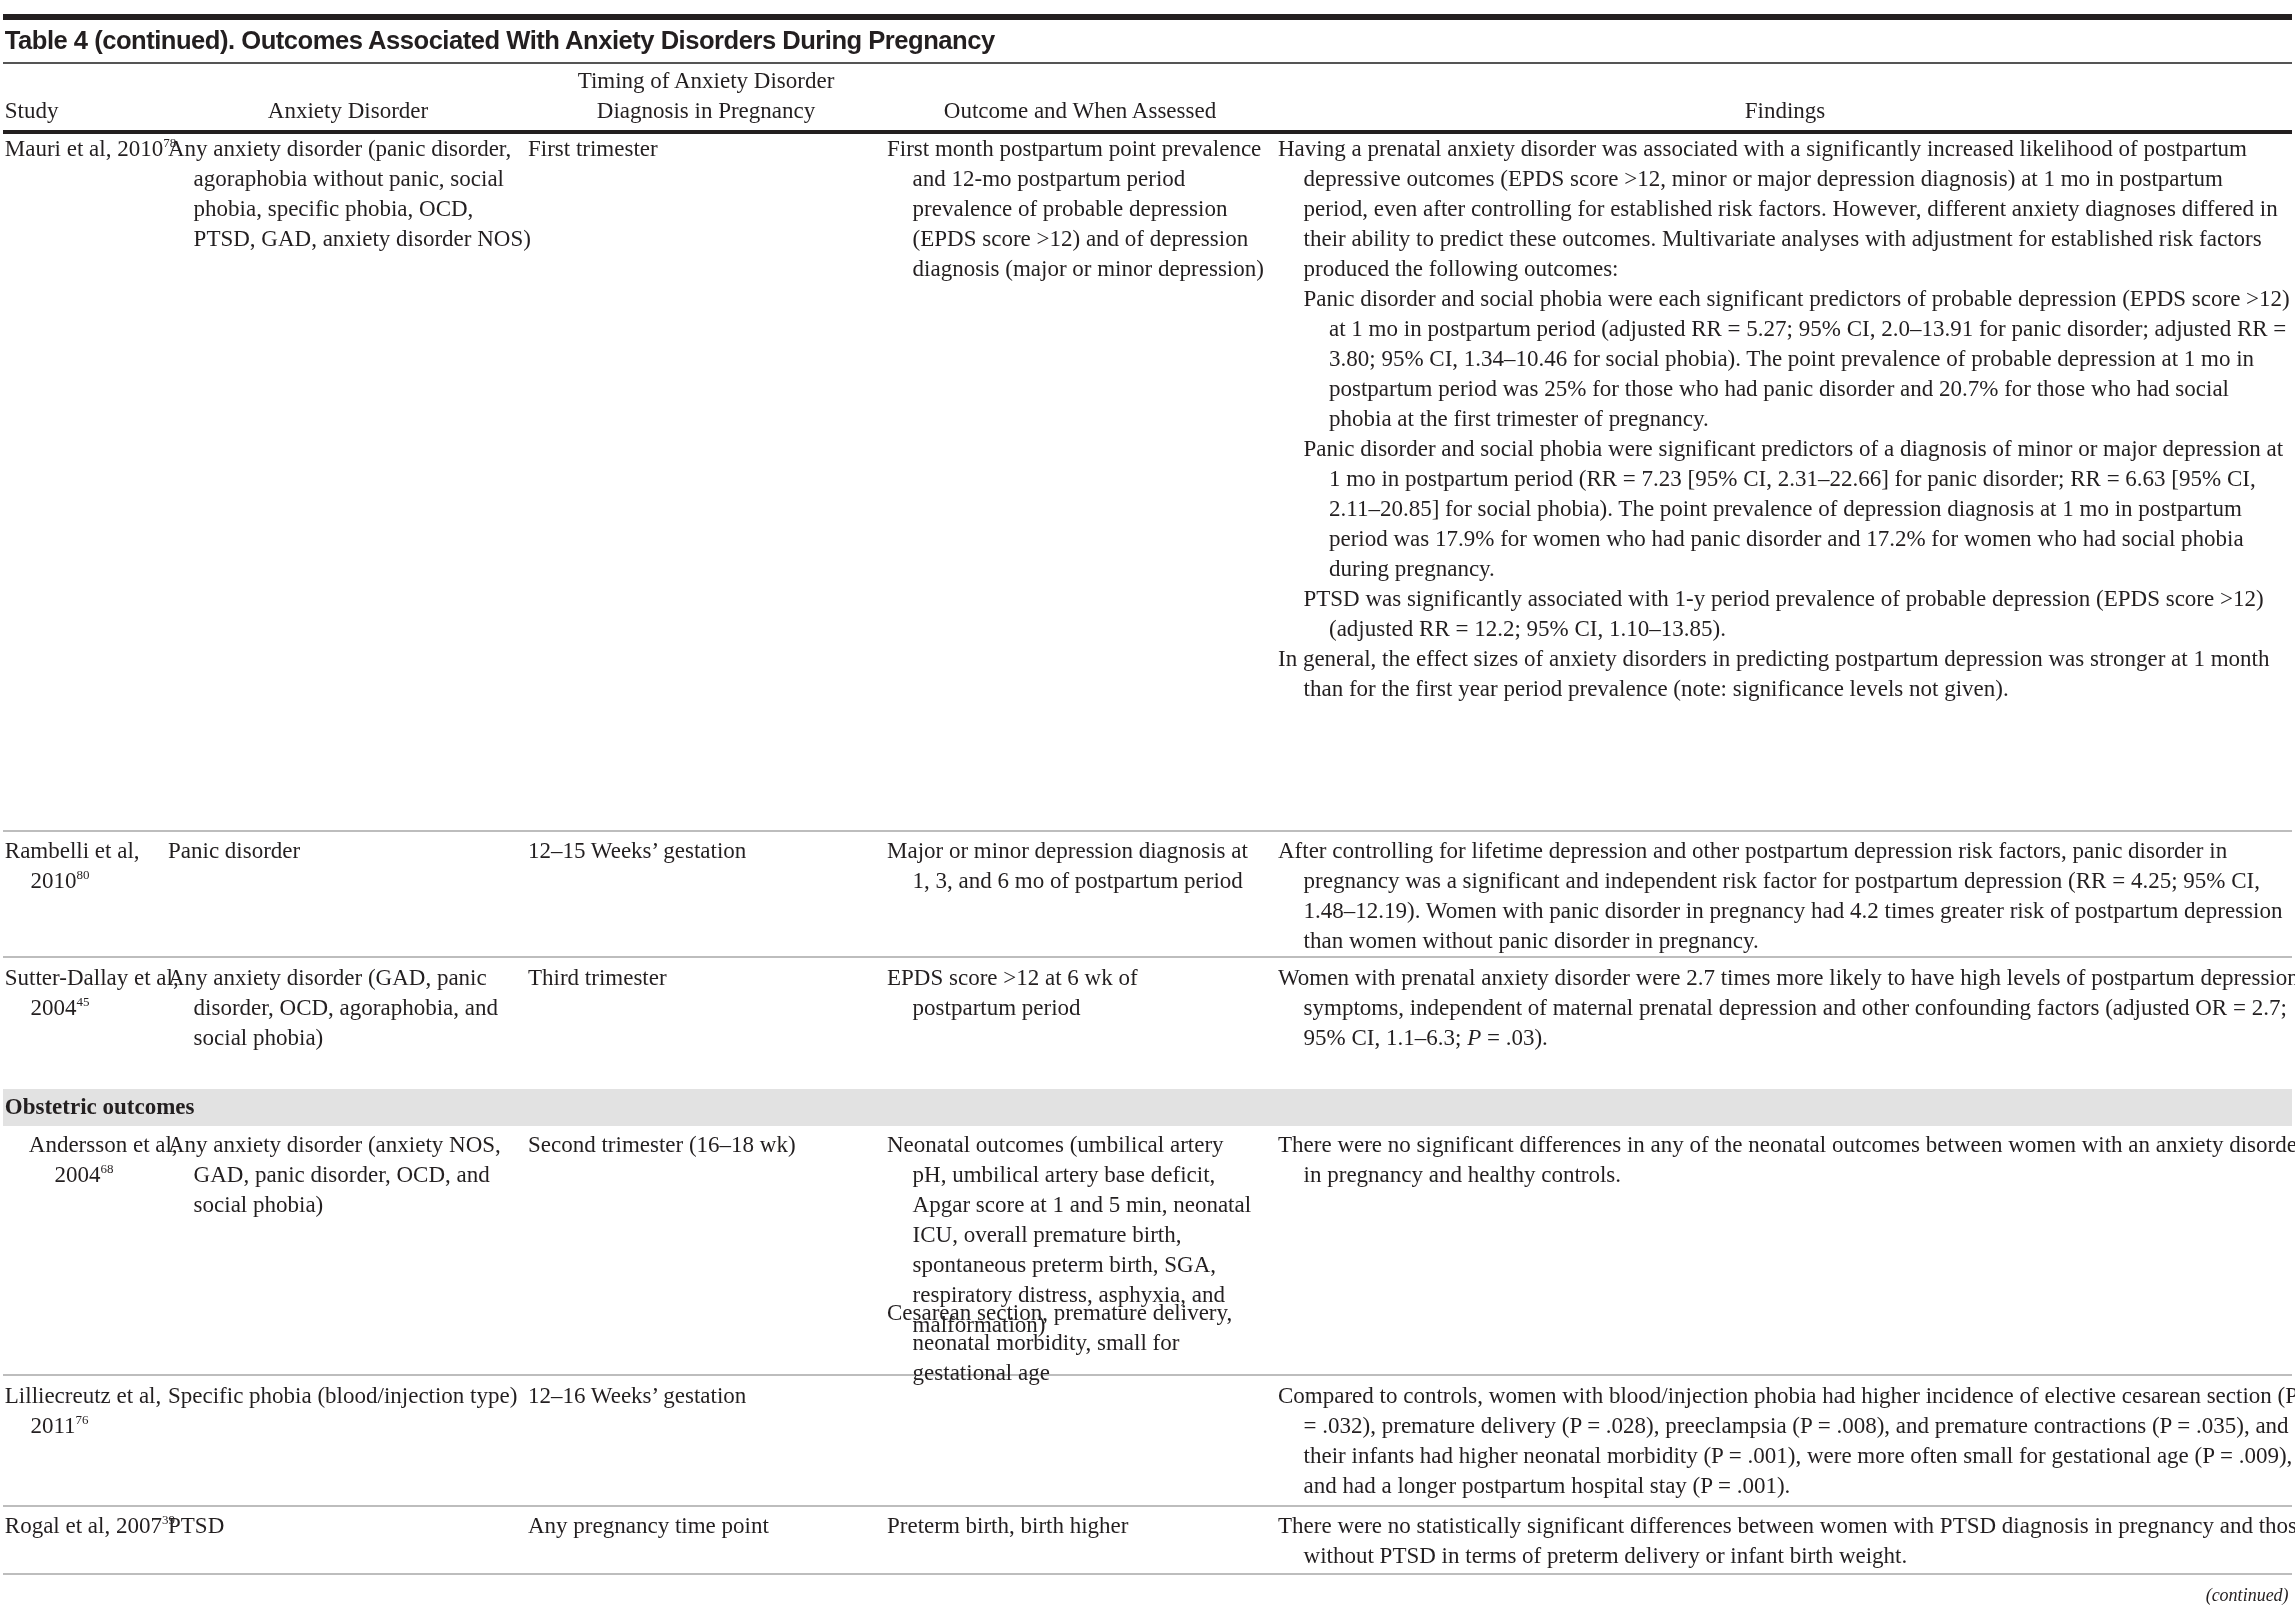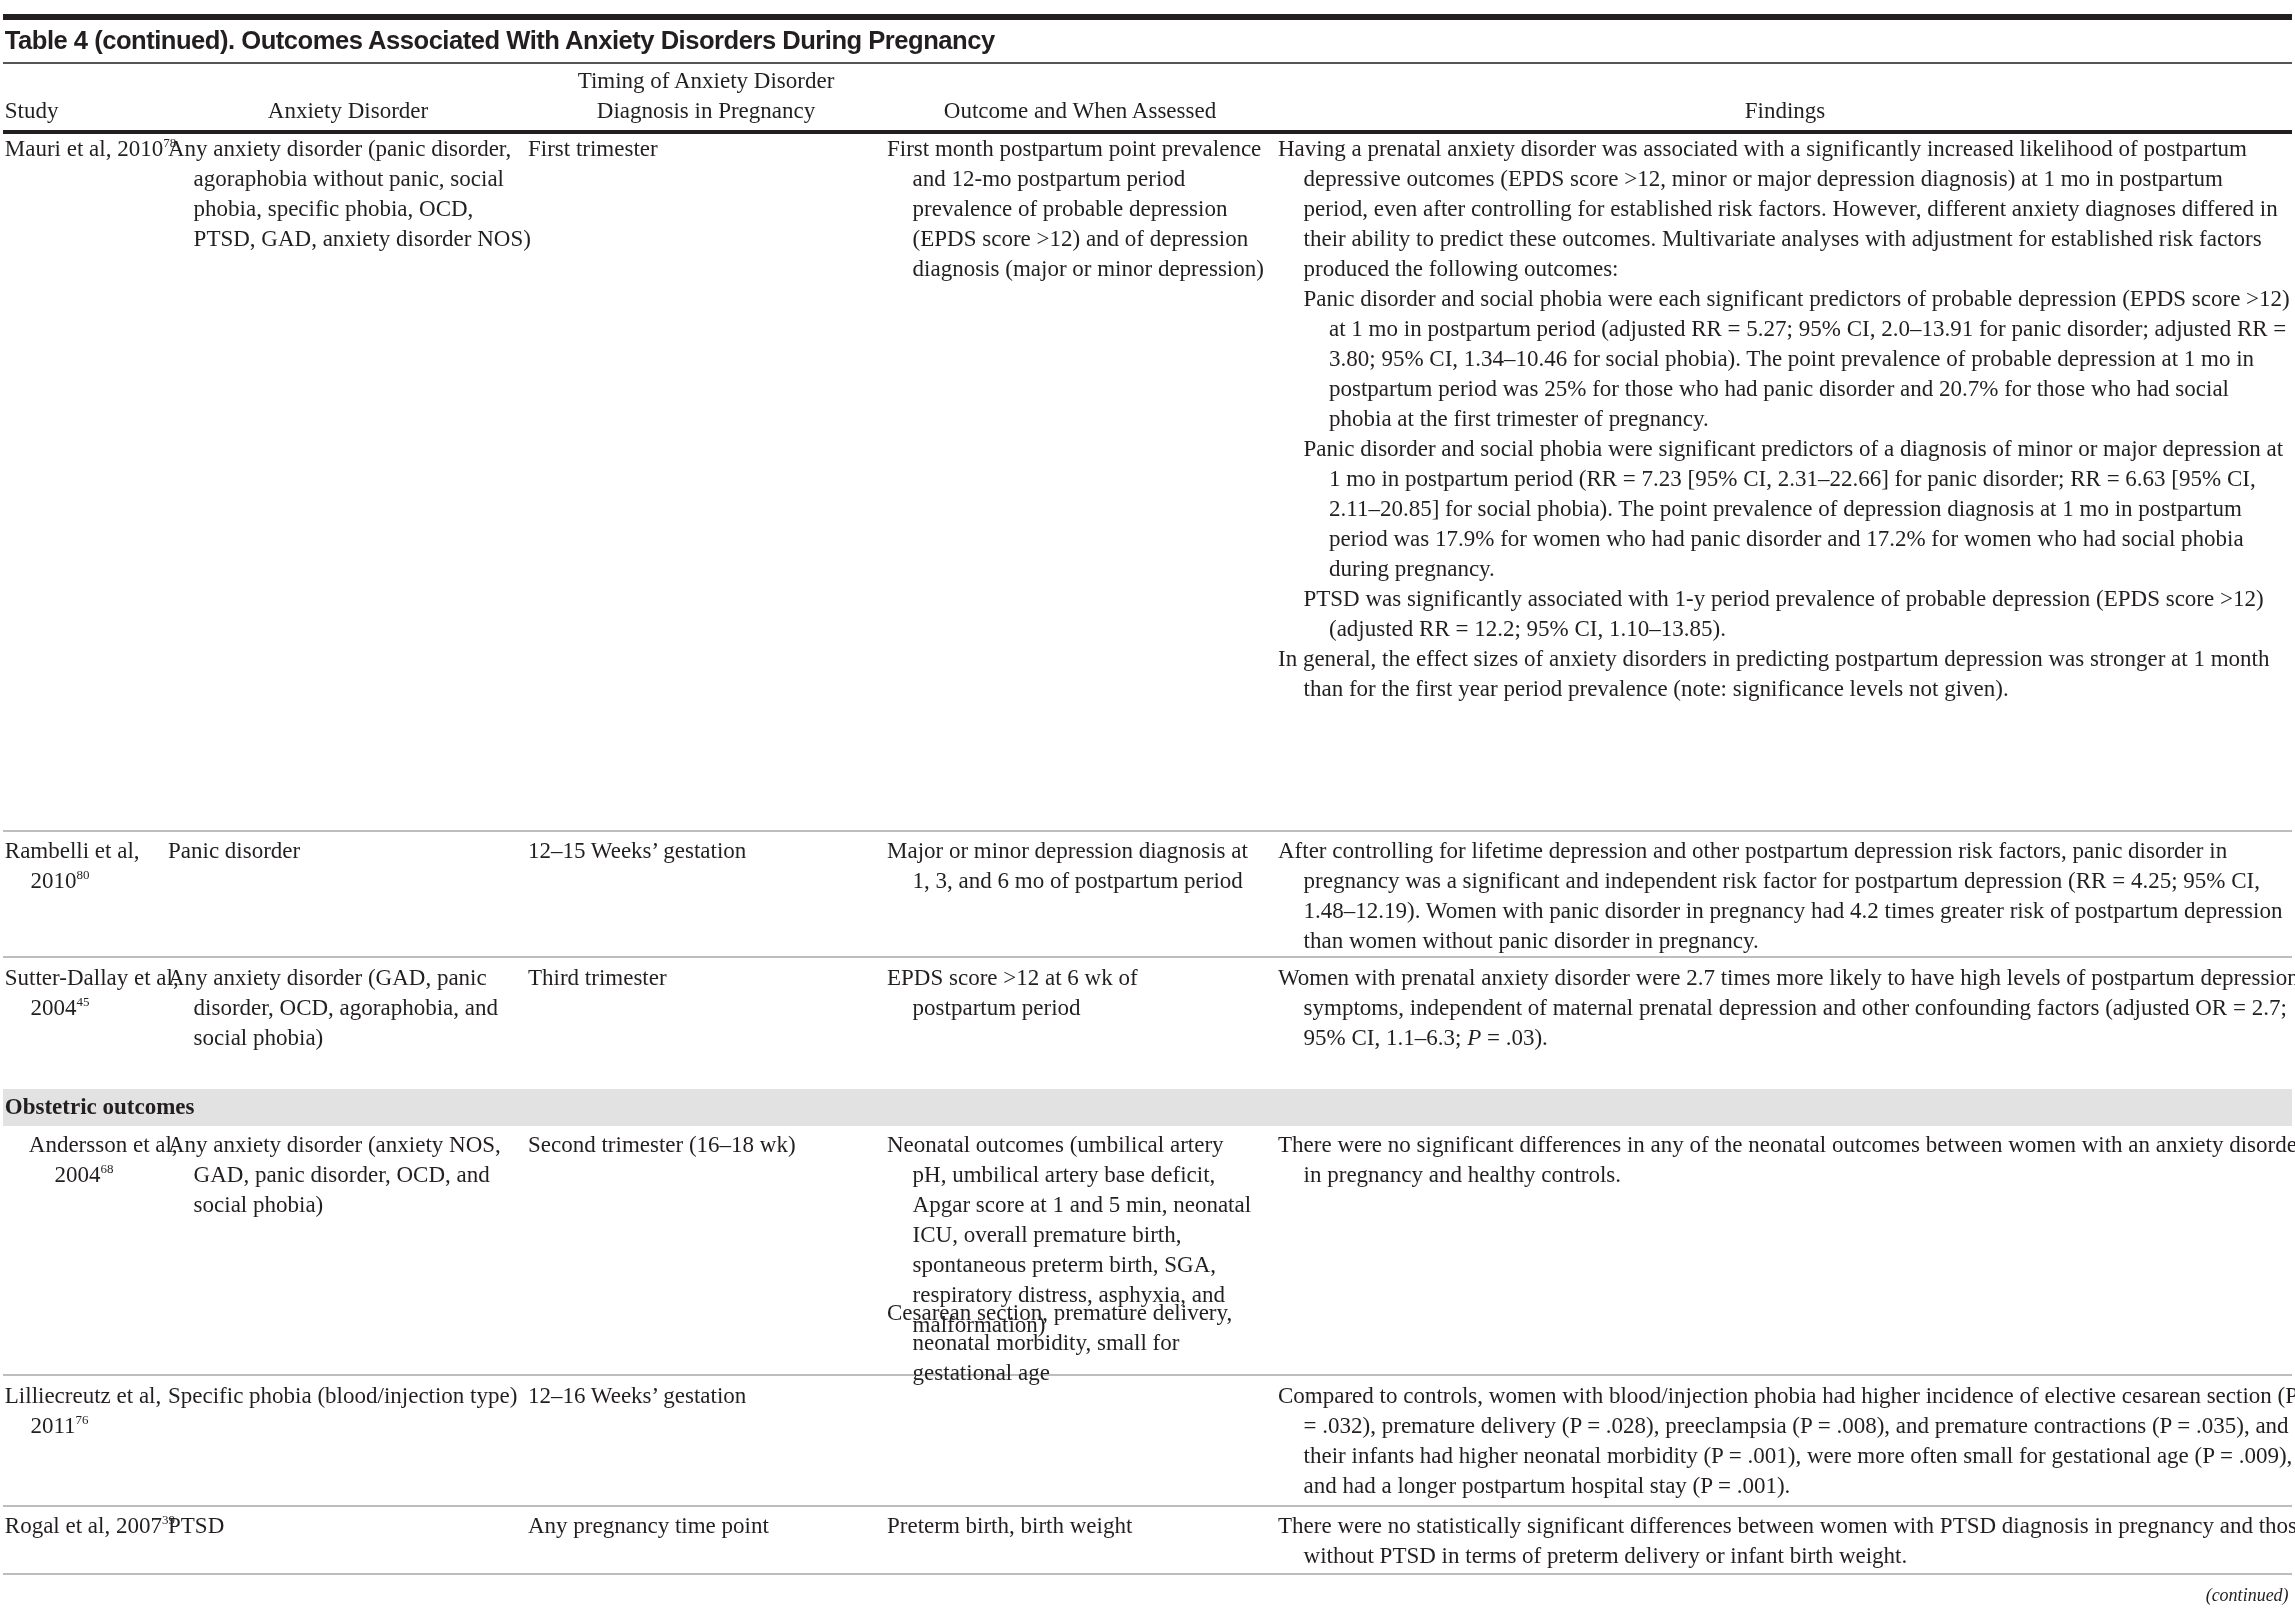--- a/index.html
+++ b/index.html
@@ -94,19 +94,19 @@
   <div class="cell" style="left:528px; top:1381px; width:340px;">12–16 Weeks’ gestation</div>
   <div class="cell hang" style="left:887px; top:1298px; width:336px;">Cesarean section, premature delivery, neonatal morbidity, small for gestational age</div>
   <div class="cell hang" style="left:1278px; top:1381px; width:1012px;">Compared to controls, women with blood/injection phobia had higher incidence of elective cesarean section (P = .032), premature delivery (P = .028), preeclampsia (P = .008), and premature contractions (P = .035), and their infants had higher neonatal morbidity (P = .001), were more often small for gestational age (P = .009), and had a longer postpartum hospital stay (P = .001).</div>
 </div>
 <div class="row-rule" style="top:1505px;"></div>
 
 <div>
   <div class="cell hang" style="left:4.8px; top:1511px; width:152px;"><span>Rogal et al, 2007</span><sup>39</sup></div>
   <div class="cell hang" style="left:168px; top:1511px; width:340px;">PTSD</div>
   <div class="cell" style="left:528px; top:1511px; width:340px;">Any pregnancy time point</div>
-  <div class="cell hang" style="left:887px; top:1511px; width:368px;">Preterm birth, birth weight</div>
+  <div class="cell hang" style="left:887px; top:1511px; width:368px;">Preterm birth, birth higher</div>
   <div class="cell hang" style="left:1278px; top:1511px; width:1012px;">There were no statistically significant differences between women with PTSD diagnosis in pregnancy and those without PTSD in terms of preterm delivery or infant birth weight.</div>
 </div>
 <div class="row-rule" style="top:1573px;"></div>
 
 <div class="continued">(continued)</div>
 
 
 </body></html>

